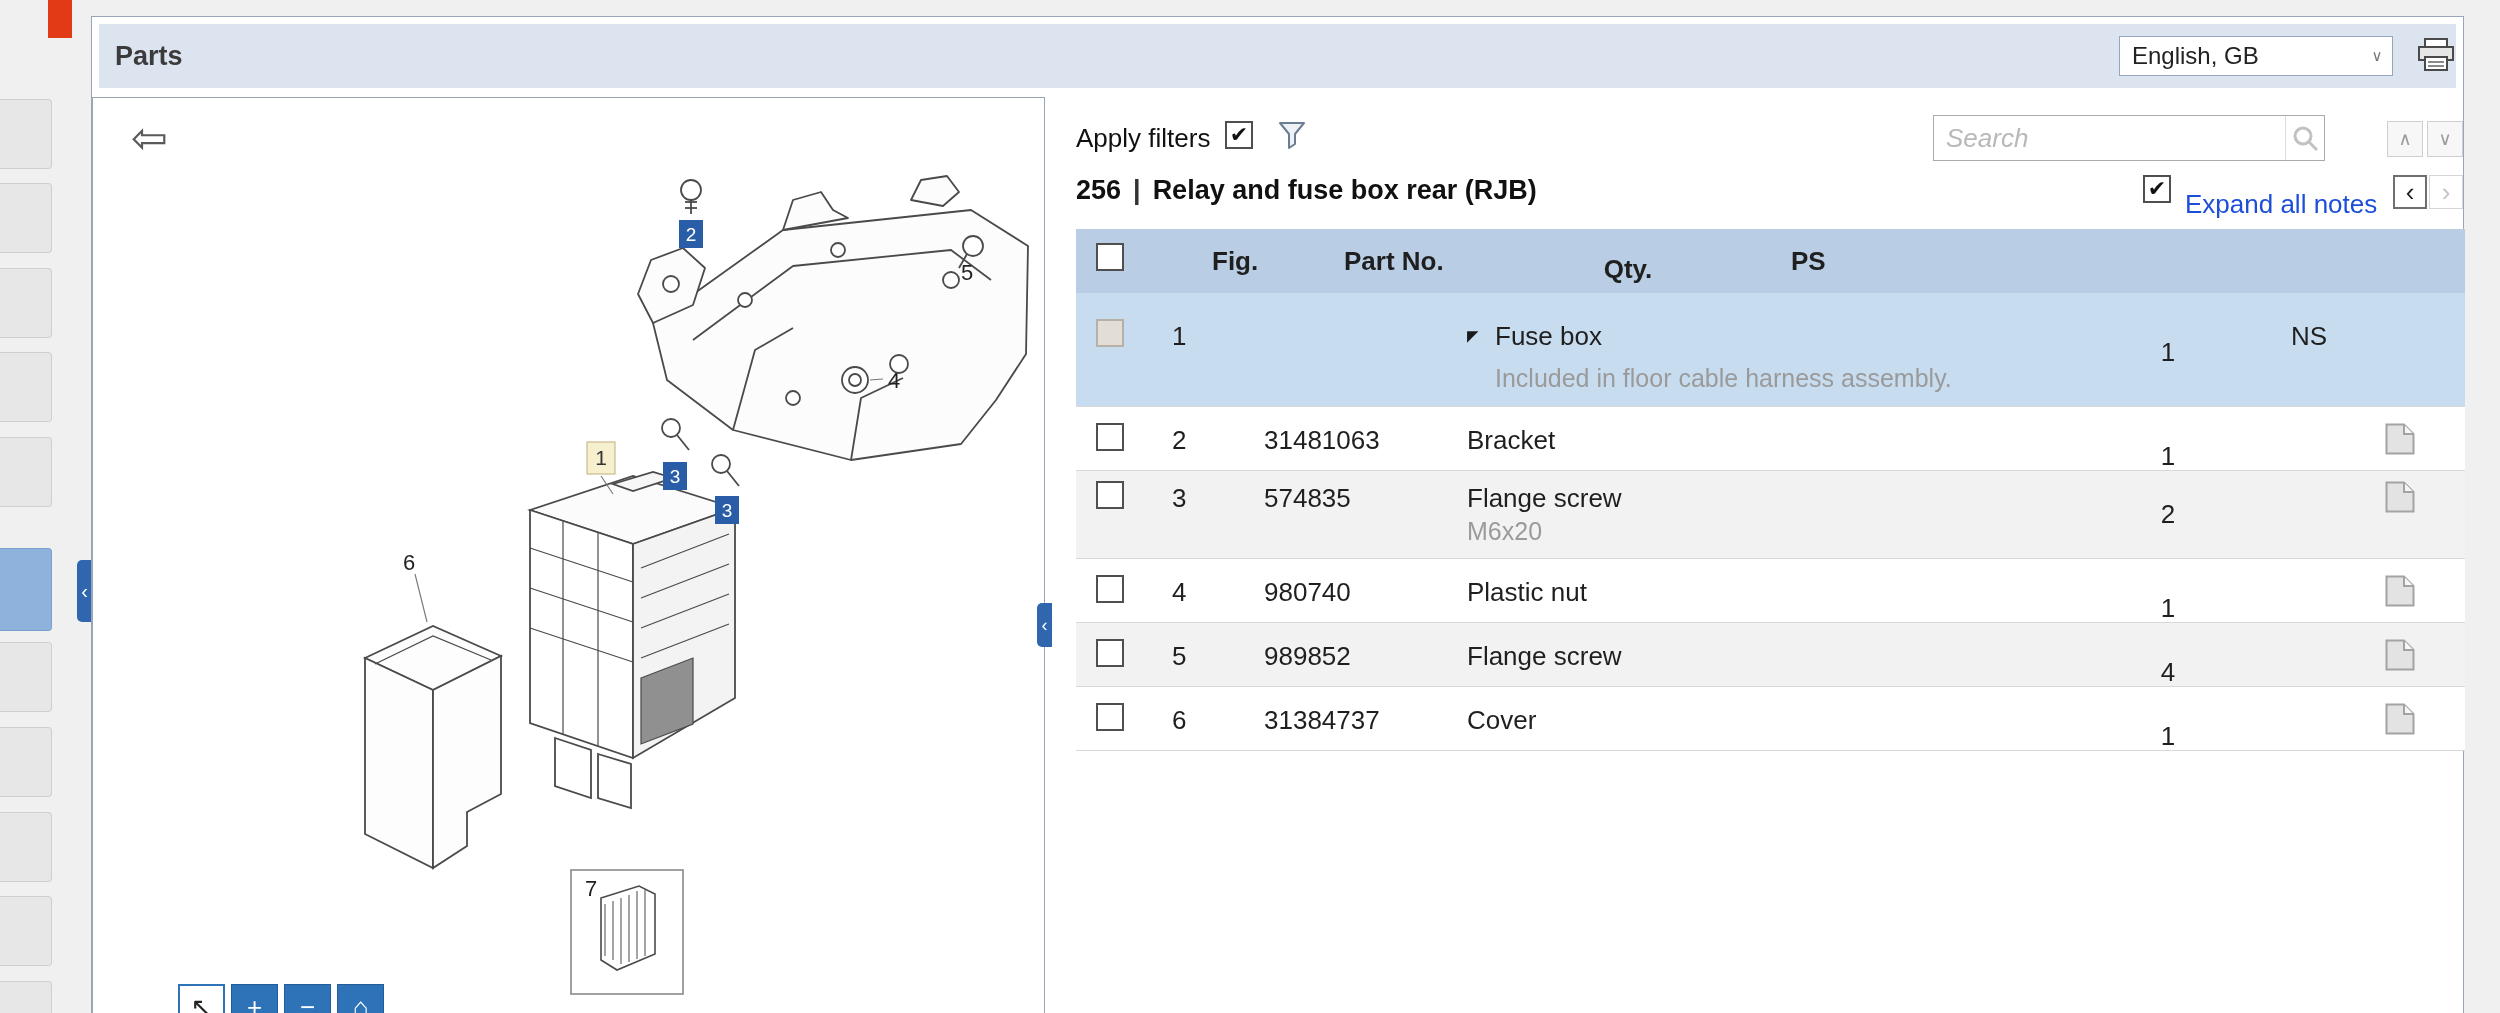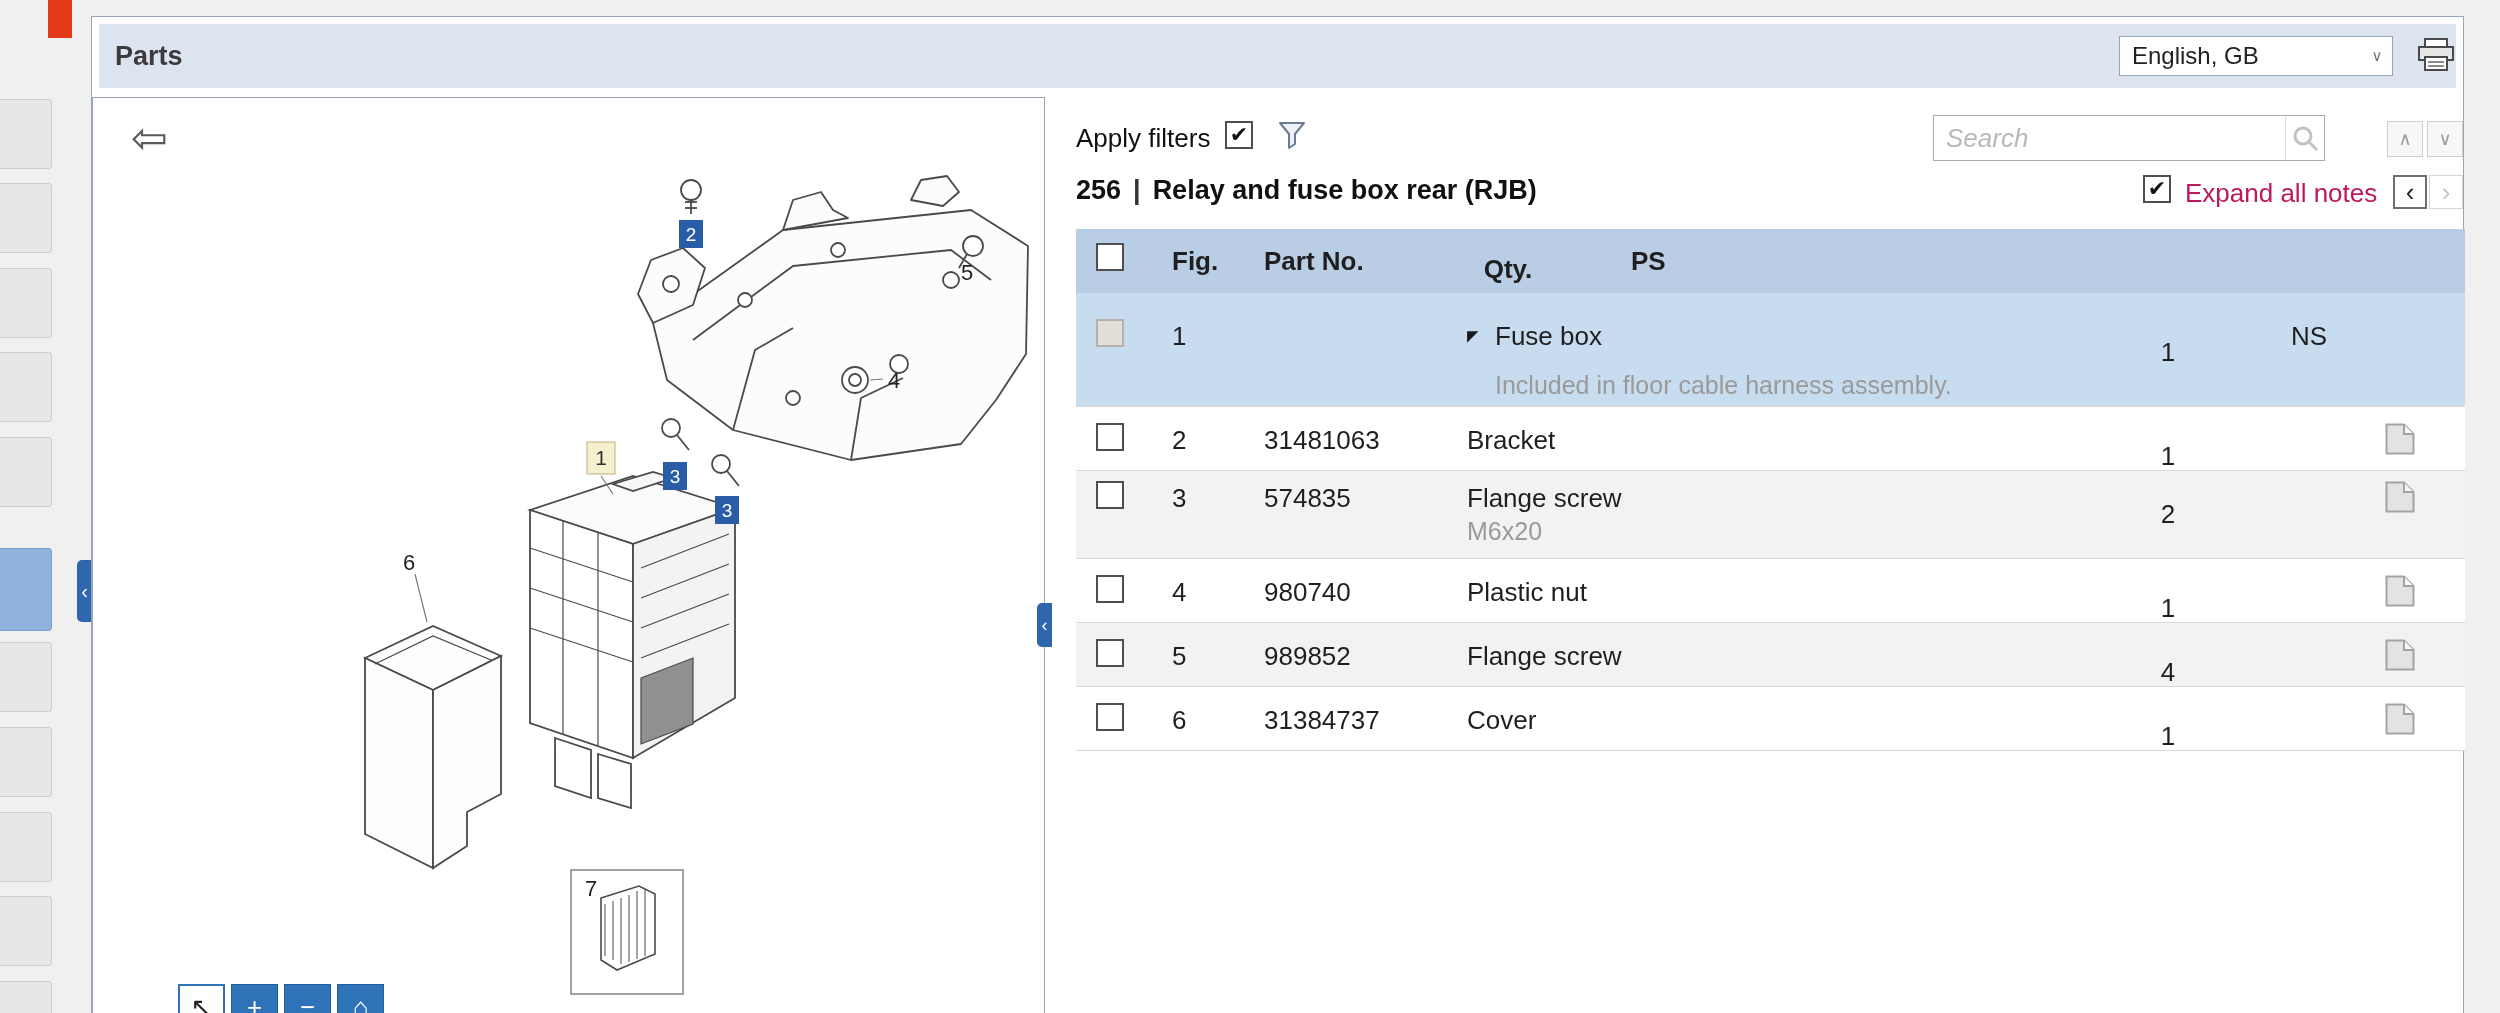--- a/index.html
+++ b/index.html
@@ -43,45 +43,45 @@
   .search-box { position:absolute; left:880px; top:18px; width:392px; height:46px; border:1px solid #ababab; background:#fff; display:flex; }
   .search-box input { flex:1; border:none; outline:none; font-size:26px; padding-left:12px; color:#333; font-family:"Liberation Sans", sans-serif;font-style:italic; }
   .search-box input::placeholder { color:#b8b8b8; }
   .search-btn { width:50px; border:none; border-left:1px solid #dcdcdc; background:#fff; display:flex; align-items:center; justify-content:center; cursor:pointer; }
   .spin-btn { position:absolute; width:36px; height:36px; top:24px; background:#f7f7f7; border:1px solid #cfcfcf; color:#9b9b9b; font-size:18px; display:flex; align-items:center; justify-content:center; cursor:pointer; }
   .spin-up { left:1334px; } .spin-down { left:1374px; }
 
   .section-head { position:absolute; left:23px; top:78px; font-size:27px; font-weight:bold; color:#111; }
   .section-head .pipe { margin:0 12px; font-weight:bold; color:#333; }
   .expand-cb { position:absolute; left:1090px; top:78px; }
-  .expand-label { position:absolute; left:1132px; top:81px; font-size:26px; color:#be185d; }
+  .expand-label { position:absolute; left:1132px; top:92px; font-size:26px; color:#1d4ed8; }
   .pager { position:absolute; top:78px; width:34px; height:34px; display:flex; align-items:center; justify-content:center; font-size:26px; background:#fff; cursor:pointer; }
   .pager-prev { left:1340px; border:2px solid #6f6f6f; color:#222; }
   .pager-next { left:1376px; border:1px solid #d6d6d6; color:#c4c4c4; }
 
   
   .ptable { position:absolute; left:23px; top:132px; width:1389px; }
-  .thead { display:flex; height:64px; background:#b9cee4; align-items:center; font-weight:bold; color:#111; }
+  .thead { display:flex; height:64px; background:#b9cee4; align-items:center; font-weight:bold; color:#111;gap:40px; }
   .trow { display:flex; border-bottom:1px solid #d8d8d8; background:#fff; }
   .trow.alt { background:#f2f2f2; }
   .trow.sel { background:#c8dcf0; }
   .h64 { height:64px; } .h88 { height:88px; } .h114 { height:114px; }
   .td { font-size:26px; color:#1f1f1f; line-height:34px; }
   .trow.h64 .td { padding-top:16px; }
   .trow.h88 .td { padding-top:10px; }
   .trow.h114 .td { padding-top:26px; }
   .col-check { width:72px; padding-left:20px; }
   .col-fig { width:92px; padding-left:24px; }
   .col-part { width:203px; padding-left:24px; }
   .col-desc { width:660px; padding-left:24px; }
   .col-qty { width:130px; text-align:center; padding-left:0;margin-top:16px; }
   .col-ps { width:232px; padding-left:58px; }
   .thead .col-check, .thead .col-fig, .thead .col-part, .thead .col-desc, .thead .col-qty, .thead .col-ps { padding-top:0; }
   .marker { display:inline-block; width:18px; margin-right:10px; font-size:15px; color:#1a1a1a; position:relative; top:-4px; }
-  .desc-note { margin-left:28px; margin-top:12px; font-size:25px; color:#9a9a9a; line-height:32px; }
+  .desc-note { margin-left:28px; margin-top:5px; font-size:25px; color:#9a9a9a; line-height:32px; }
   .desc-detail { font-size:25px; color:#9a9a9a; line-height:32px; }
   .note-icon-wrap { display:inline-block; margin-left:94px; cursor:pointer; }
 </style>
 </head>
 <body>
 
 <div class="page">
 
   <div class="red-tab"></div>
 

